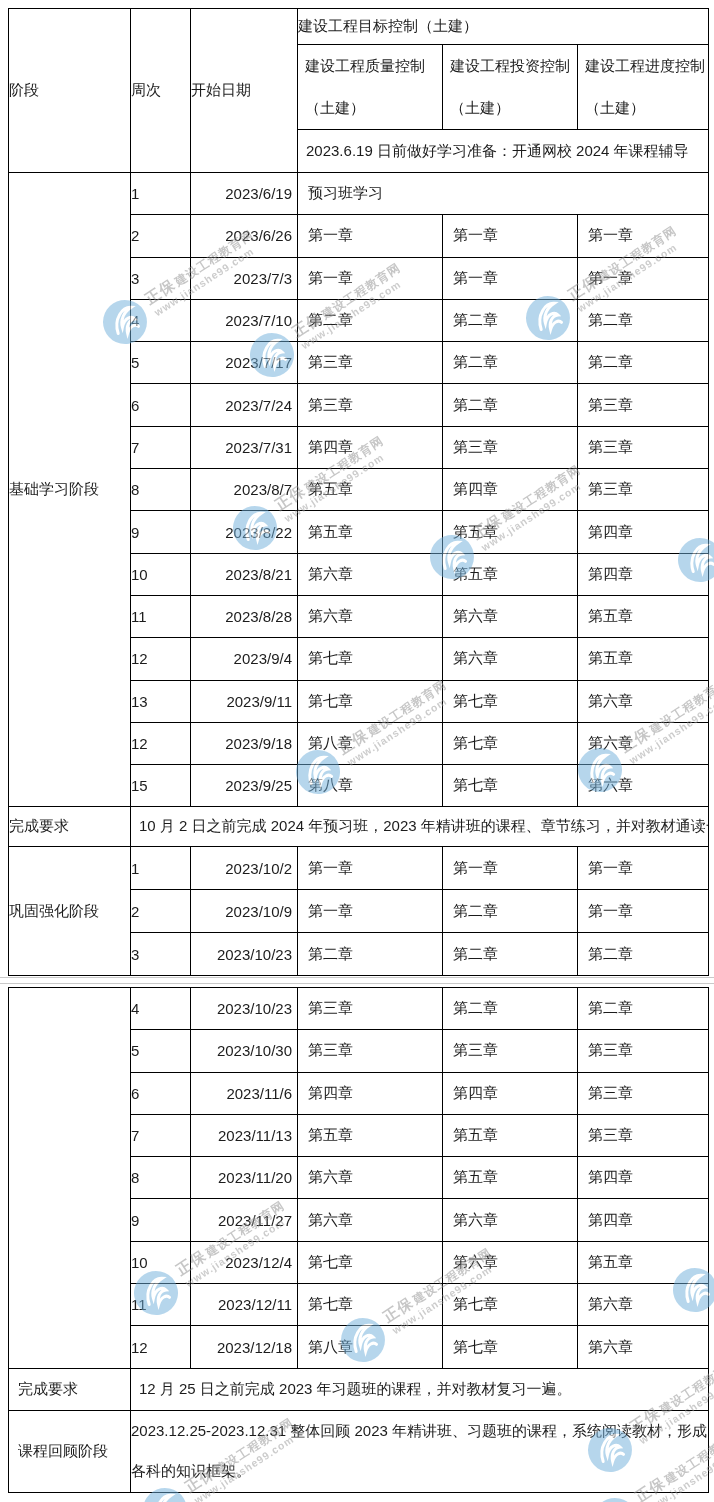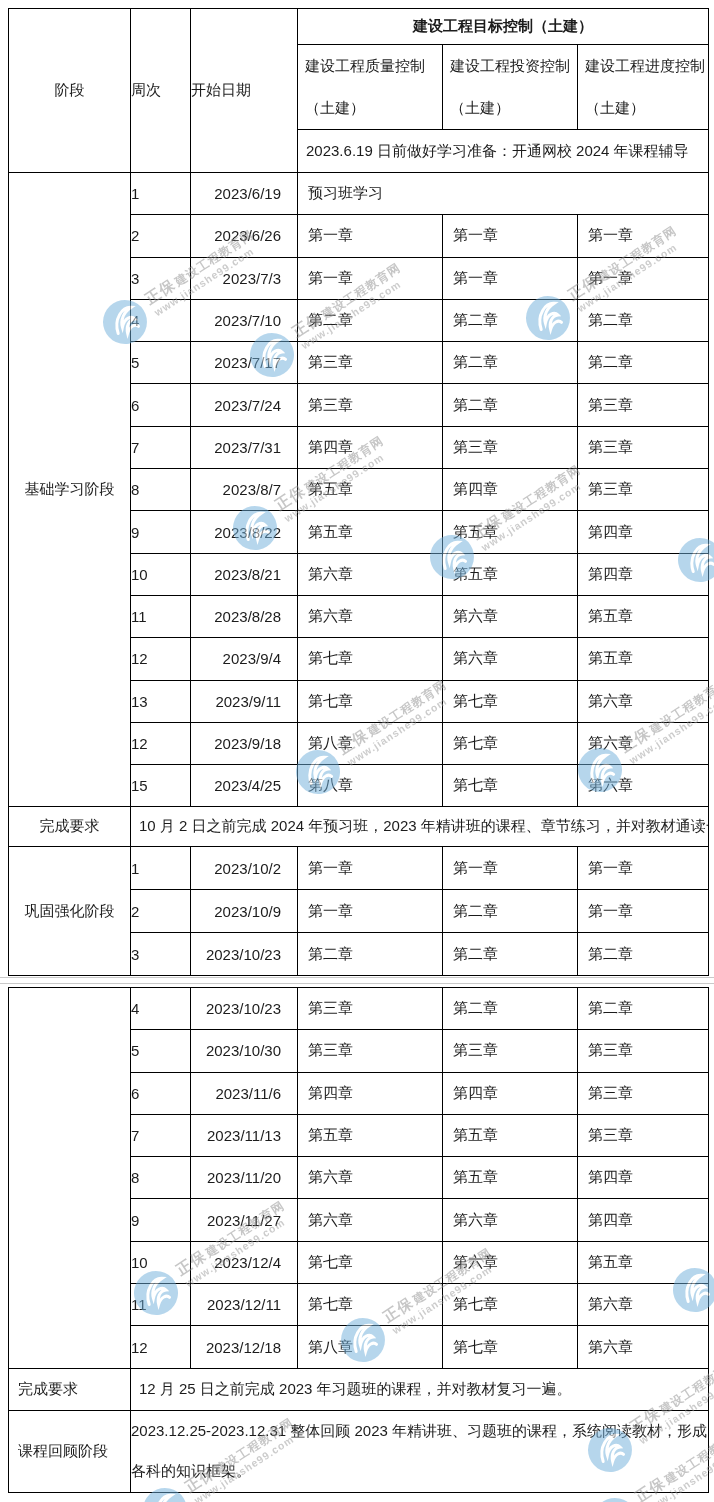--- a/index.html
+++ b/index.html
@@ -6,28 +6,28 @@
   #page{position:relative;width:714px;height:1502px;background:#ffffff;overflow:hidden;
         font-family:"Liberation Sans","DejaVu Sans",sans-serif;color:#1c1c1c;}
   table{border-collapse:collapse;table-layout:fixed;width:700px;background:#fff;}
   #table1{position:absolute;left:8px;top:8px;}
   #table2{position:absolute;left:8px;top:987px;}
   td{border:1.5px solid #000;font-size:15px;color:#1c1c1c;padding:0;vertical-align:middle;
      overflow:hidden;white-space:nowrap;}
   .r36{height:36px}.r84{height:84px}.rh3{height:43px}
   .r42{height:42.3px}.r43{height:43px}.r40{height:40px}.r82{height:82px}
   .c-center{text-align:left;}
-  .c-date{text-align:right;padding-right:16px;}
+  .c-date{text-align:right;padding-right:5px;}
   .c-chap{text-align:left;padding-left:10px;}
-  .group-title{text-align:center;font-weight:bold;}
+  .group-title{text-align:left;font-weight:normal;}
   .subject{vertical-align:middle;}
   .subject div{line-height:42px;padding-left:7px;font-weight:normal;}
   .note{padding-left:8px;}
   .req-text{padding-left:8px;}
-  .stage-cell{text-align:center;}
+  .stage-cell{text-align:left;}
   .left-label{text-align:left;padding-left:9px;}
   .review-text{padding:0 0;line-height:40px;white-space:normal;}
   
   .table-split{position:absolute;left:0;top:977px;width:714px;height:5px;
                border-top:1px solid #c9c9c9;border-bottom:1px solid #c9c9c9;}
   
   .wm{position:absolute;display:flex;align-items:center;gap:7px;height:46px;
       transform:rotate(-33deg);transform-origin:23px 50%;opacity:0.5;pointer-events:none;z-index:5;}
   .wm-logo{flex:0 0 auto;}
   .wm-text{display:flex;flex-direction:column;line-height:1.15;}
@@ -166,21 +166,21 @@
         </tr>
       <tr class="r42">
           <td class="c-center">12</td>
           <td class="c-date">2023/9/18</td>
           <td class="c-chap">第八章</td>
           <td class="c-chap">第七章</td>
           <td class="c-chap">第六章</td>
         </tr>
       <tr class="r42">
           <td class="c-center">15</td>
-          <td class="c-date">2023/4/25</td>
+          <td class="c-date">2023/9/25</td>
           <td class="c-chap">第八章</td>
           <td class="c-chap">第七章</td>
           <td class="c-chap">第六章</td>
         </tr>
 
       <tr class="r40">
         <td class="stage-cell">完成要求</td>
         <td class="req-text" colspan="5">10 月 2 日之前完成 2024 年预习班，2023 年精讲班的课程、章节练习，并对教材通读一遍。</td>
       </tr>
 

